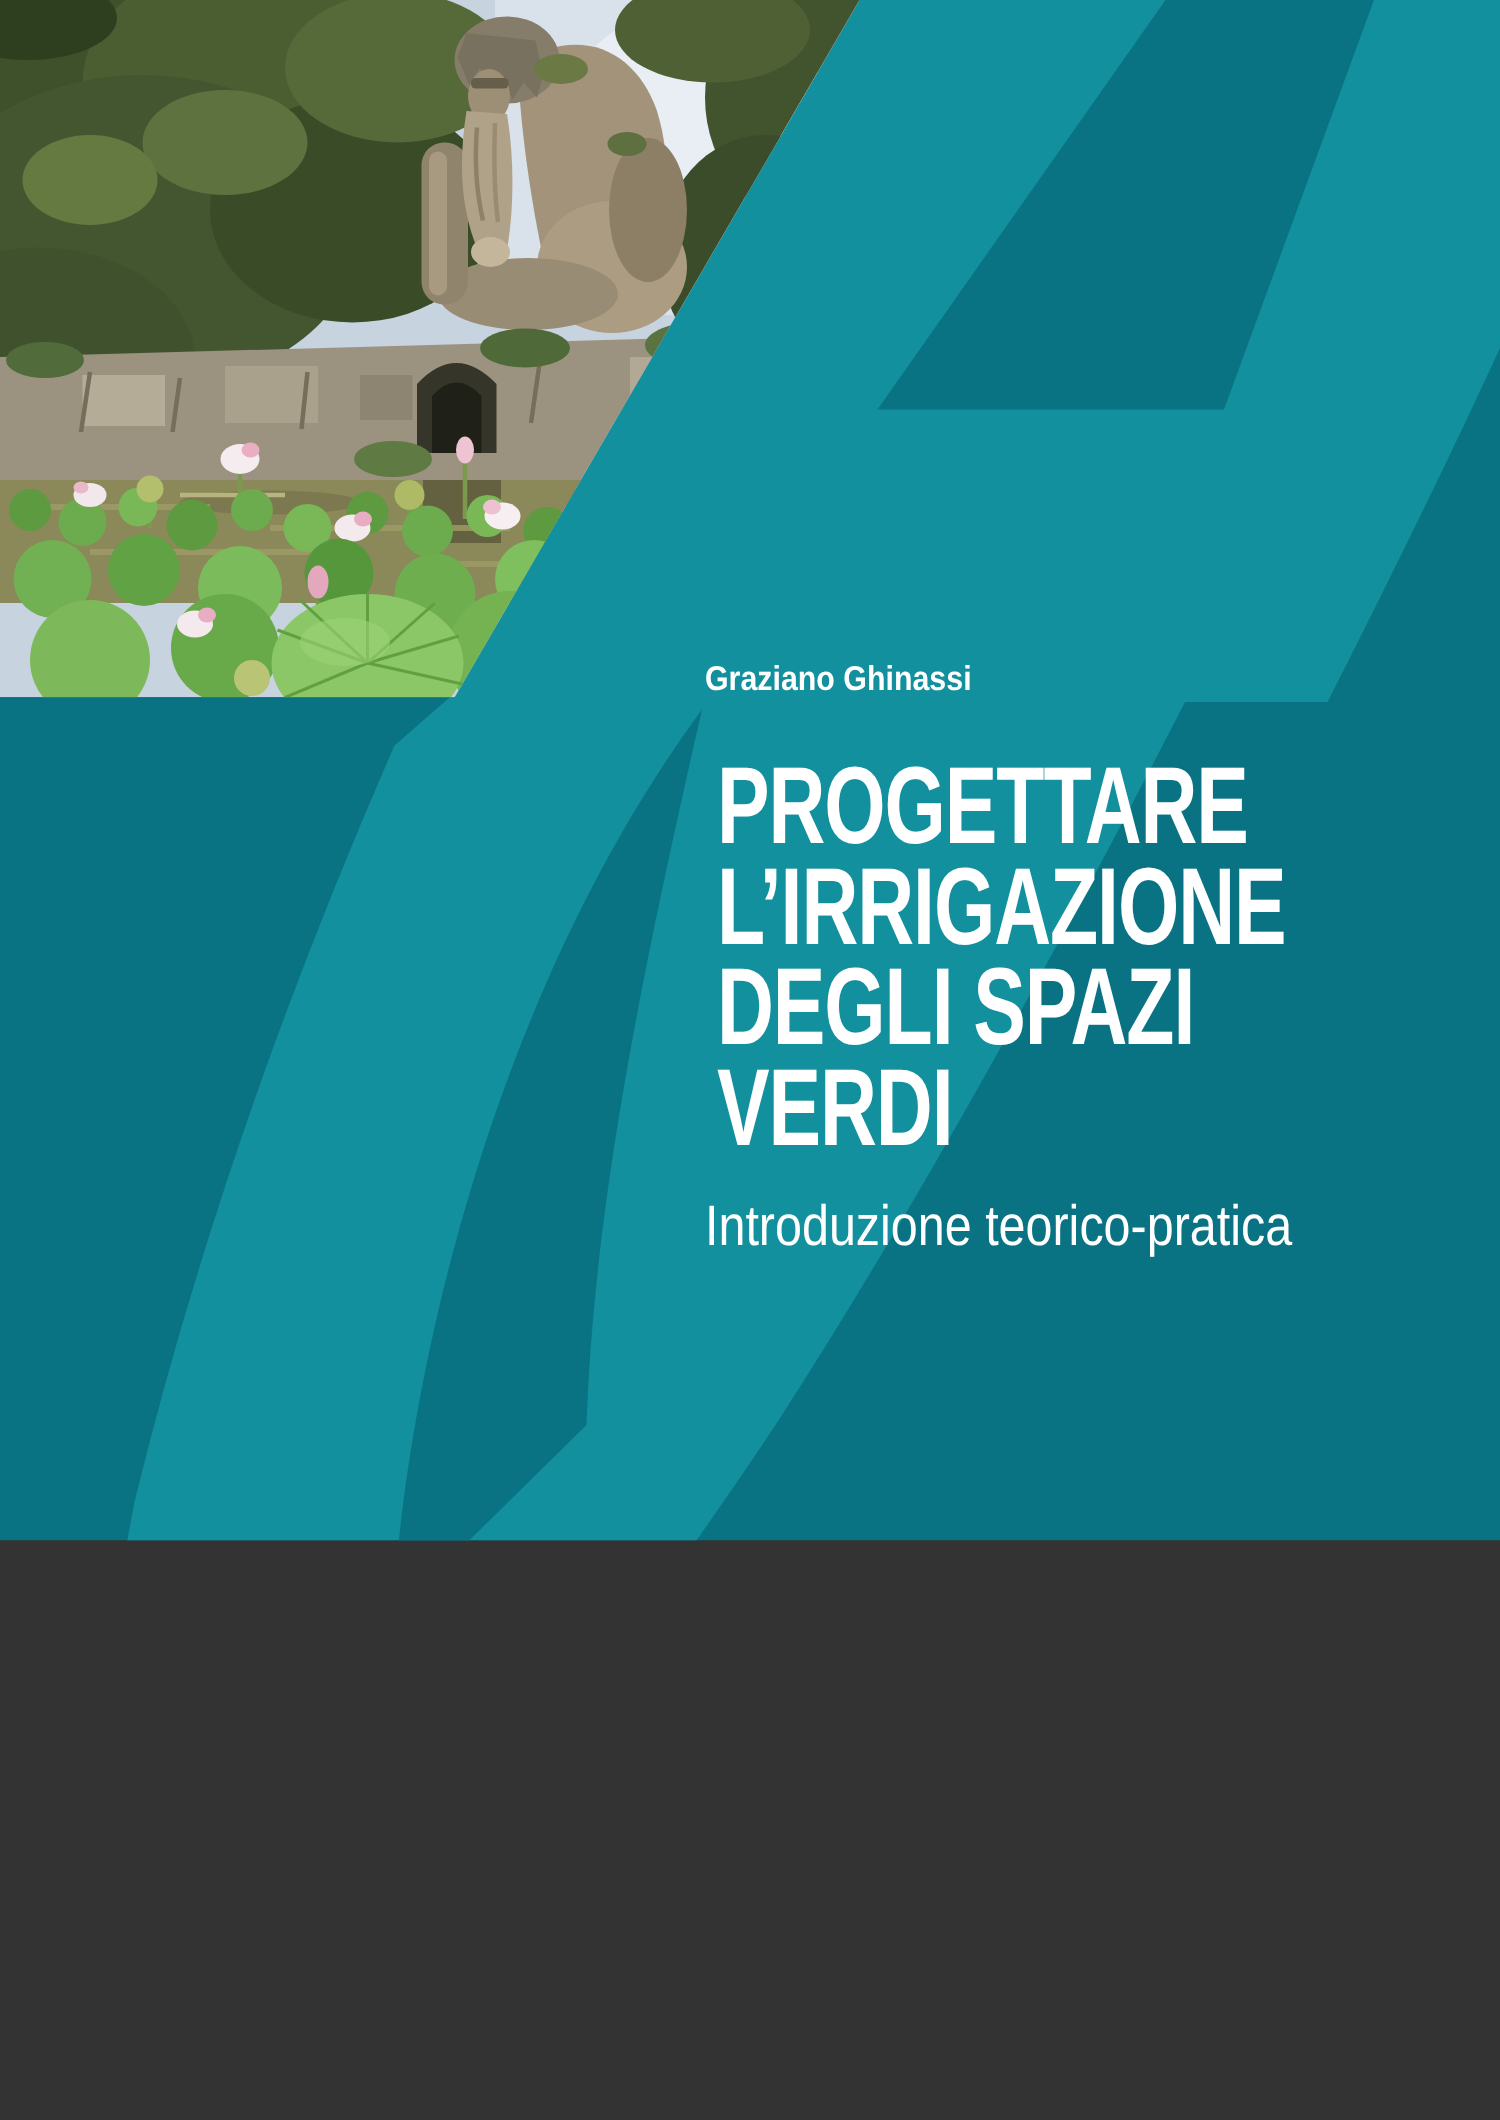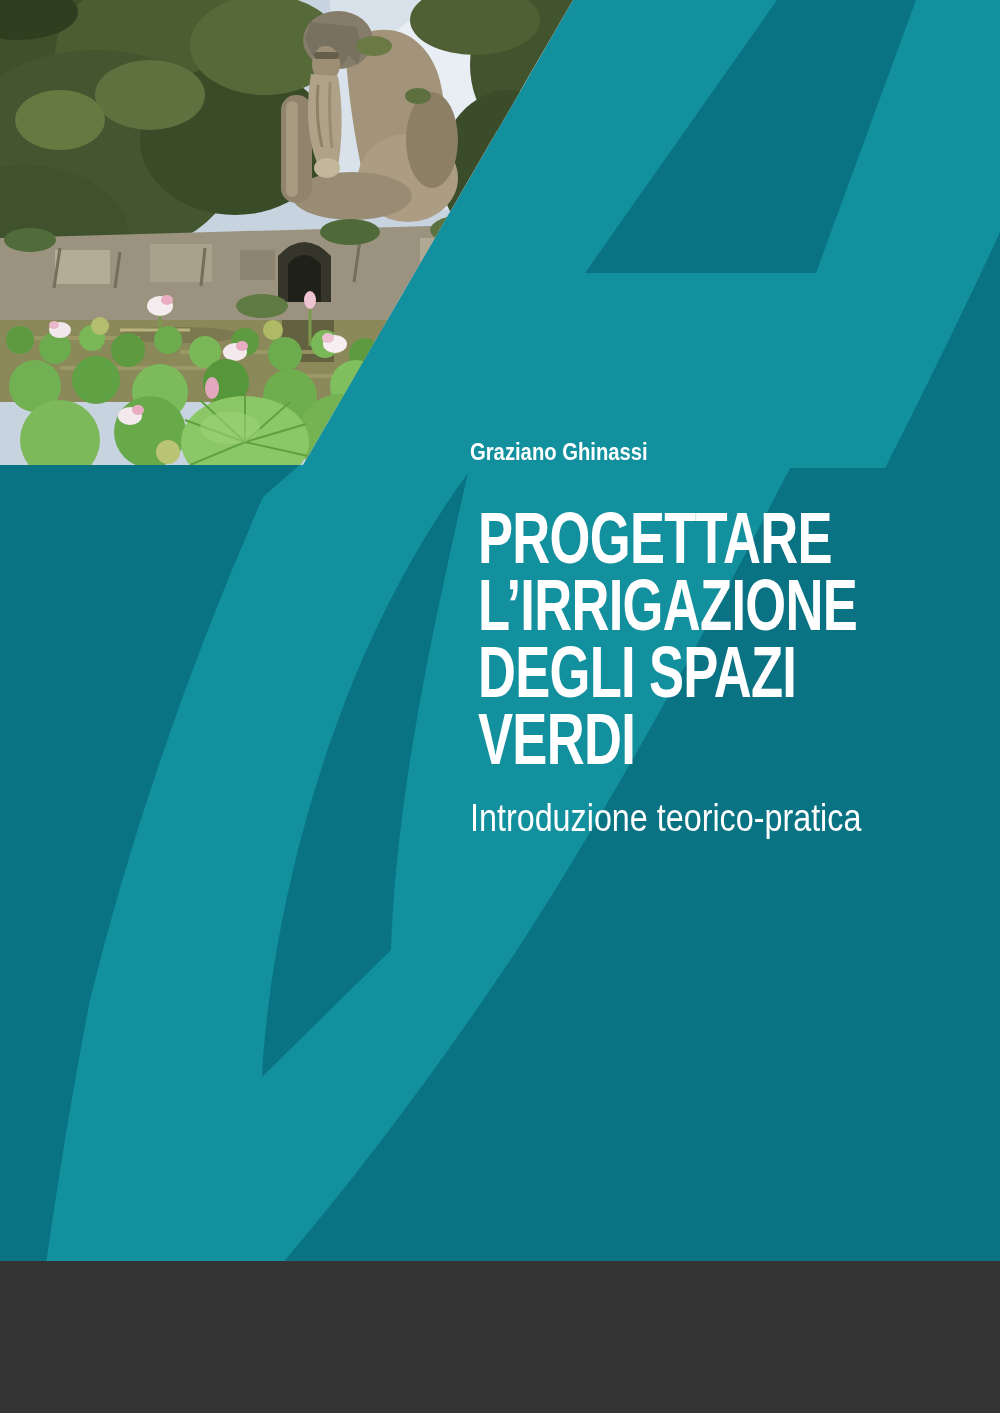--- a/index.html
+++ b/index.html
@@ -1,17 +1,17 @@
 <!DOCTYPE html>
 <html><head>
 <meta charset="utf-8">
 <style>
   html,body{margin:0;padding:0;background:#333;}
   .page{
-    position:relative;width:1000px;height:1261px;overflow:hidden;
+    position:relative;width:1000px;height:1027px;overflow:hidden;
     background:#0a7383;
     font-family:"Liberation Sans", sans-serif;
   }
   .watermark{position:absolute;left:0;top:0;}
   .photo{
     position:absolute;left:0;top:0;width:573px;height:465px;
     clip-path:polygon(0 0, 573px 0, 303px 465px, 0 465px);
   }
   .photo svg{display:block;}
   .author{

